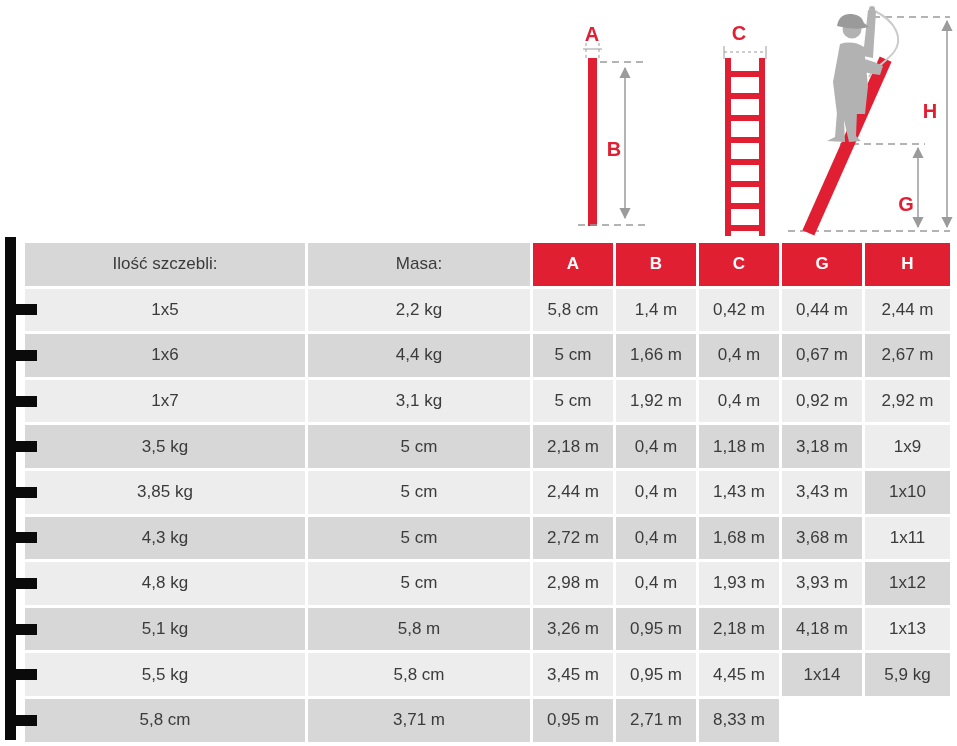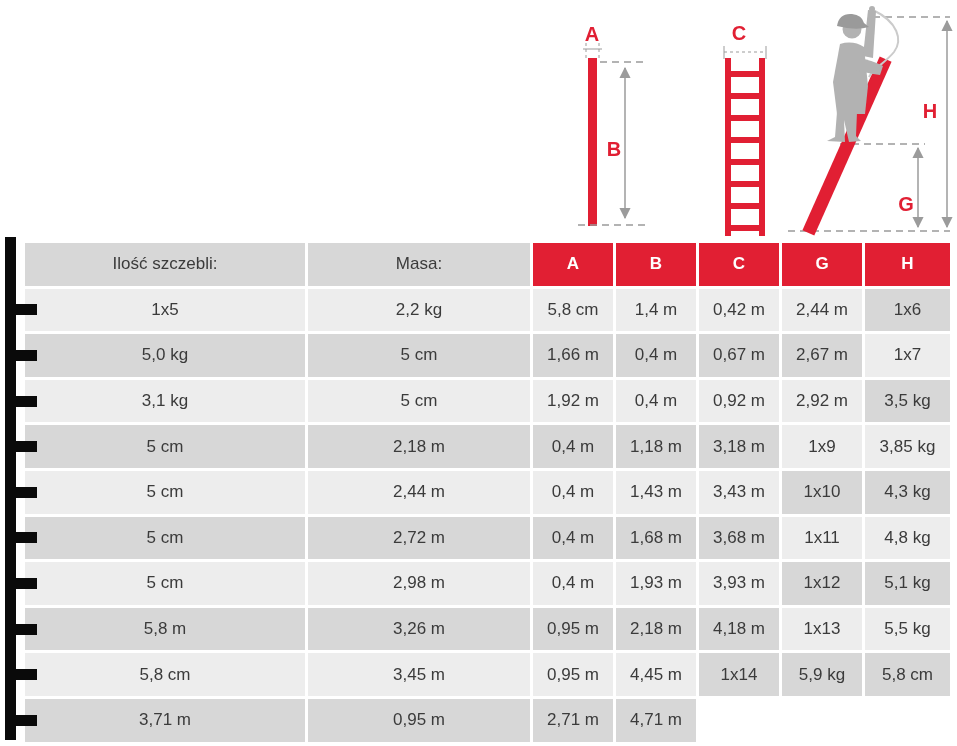--- a/index.html
+++ b/index.html
@@ -123,23 +123,24 @@
       <div class="cell head accent">A</div>
       <div class="cell head accent">B</div>
       <div class="cell head accent">C</div>
       <div class="cell head accent">G</div>
       <div class="cell head accent">H</div>
       <div class="cell light row-lead">1x5</div>
       <div class="cell light">2,2 kg</div>
       <div class="cell light">5,8 cm</div>
       <div class="cell light">1,4 m</div>
       <div class="cell light">0,42 m</div>
+      <div class="cell light">0,44 m</div>
       <div class="cell light">2,44 m</div>
       <div class="cell dark row-lead">1x6</div>
-      <div class="cell dark">5,0 kg</div>
+      <div class="cell dark">4,4 kg</div>
       <div class="cell dark">5 cm</div>
       <div class="cell dark">1,66 m</div>
       <div class="cell dark">0,4 m</div>
       <div class="cell dark">0,67 m</div>
       <div class="cell dark">2,67 m</div>
       <div class="cell light row-lead">1x7</div>
       <div class="cell light">3,1 kg</div>
       <div class="cell light">5 cm</div>
       <div class="cell light">1,92 m</div>
       <div class="cell light">0,4 m</div>
@@ -184,21 +185,21 @@
       <div class="cell light">5,8 cm</div>
       <div class="cell light">3,45 m</div>
       <div class="cell light">0,95 m</div>
       <div class="cell light">4,45 m</div>
       <div class="cell dark row-lead">1x14</div>
       <div class="cell dark">5,9 kg</div>
       <div class="cell dark">5,8 cm</div>
       <div class="cell dark">3,71 m</div>
       <div class="cell dark">0,95 m</div>
       <div class="cell dark">2,71 m</div>
-      <div class="cell dark">4,71 m</div>
+      <div class="cell dark">8,33 m</div>
     </div>
 <div class="stub" style="top: 304.391px;"></div>
     <div class="stub" style="top: 349.984px;"></div>
     <div class="stub" style="top: 395.578px;"></div>
     <div class="stub" style="top: 441.172px;"></div>
     <div class="stub" style="top: 486.766px;"></div>
     <div class="stub" style="top: 532.359px;"></div>
     <div class="stub" style="top: 577.953px;"></div>
     <div class="stub" style="top: 623.547px;"></div>
     <div class="stub" style="top: 669.141px;"></div>

